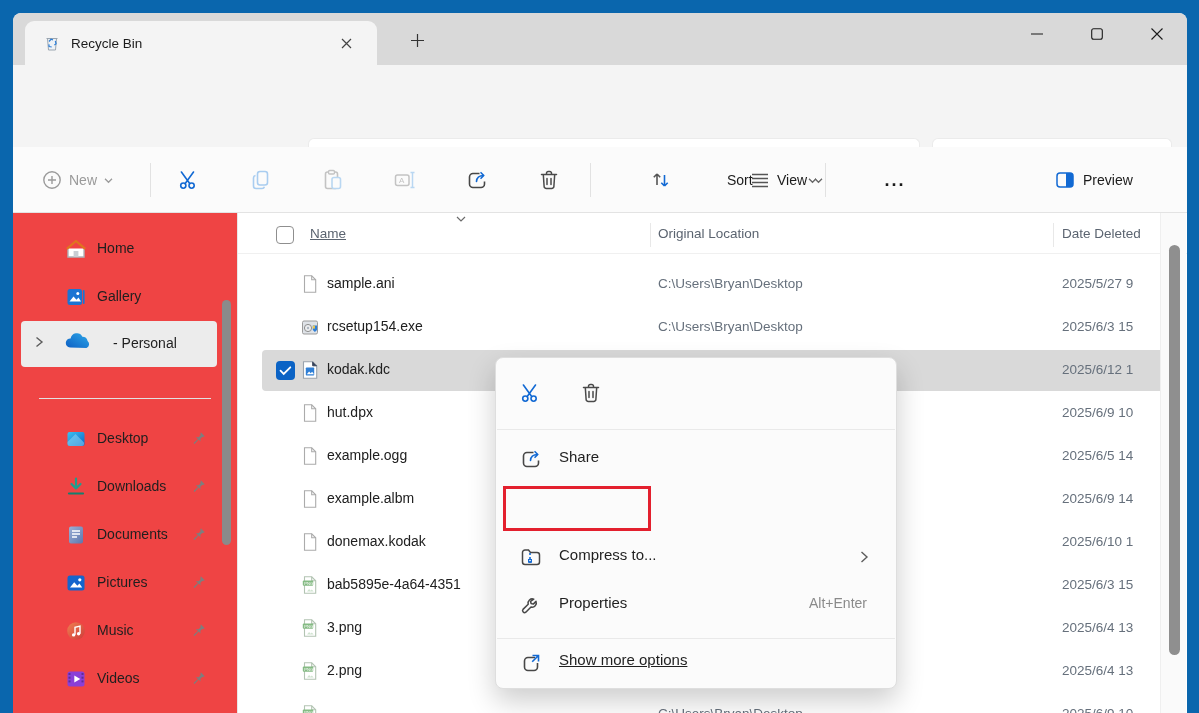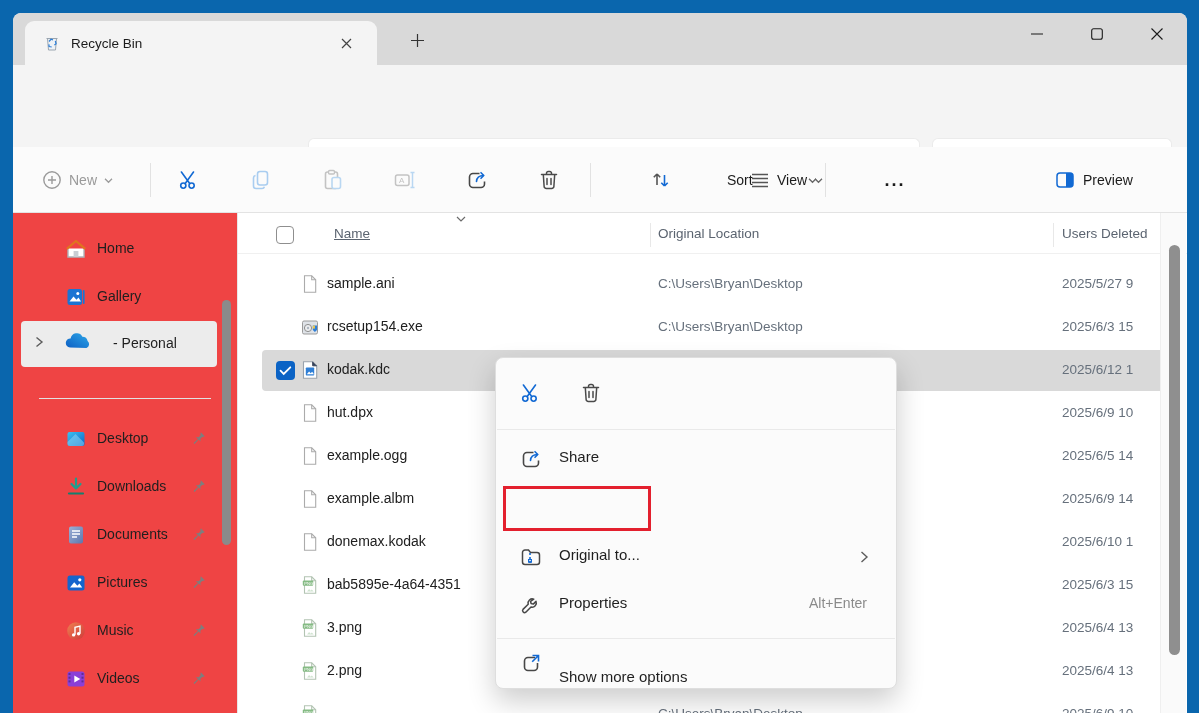--- a/index.html
+++ b/index.html
@@ -48,21 +48,21 @@
   .side-icon.big{left:42px;top:7px;width:28px;height:26px;}
   .side-label{position:absolute;left:76px;top:11px;font-size:14px;color:#1f1f1f;white-space:nowrap;}
   .side-label.shift{left:92px;}
   .side-pin{position:absolute;right:10px;top:11px;}
   .side-div{position:absolute;left:26px;width:172px;height:1px;background:#e1e1e1;}
   .side-scroll{position:absolute;left:209px;top:87px;width:9px;height:245px;background:#8a8a8a;border-radius:5px;}
 
   
   .filearea{position:absolute;left:225px;top:200px;right:0;bottom:0;background:#fff;overflow:hidden;}
   .hdr-check{position:absolute;left:38px;top:13px;width:18px;height:18px;border:1.5px solid #8f8f8f;border-radius:4px;background:#fff;}
-  .hdr-name{position:absolute;left:96px;top:13px;font-size:13.5px;color:#5b6470;text-decoration:underline;}
+  .hdr-name{position:absolute;left:72px;top:13px;font-size:13.5px;color:#5b6470;text-decoration:underline;}
   .hdr-loc{position:absolute;left:420px;top:13px;font-size:13.5px;color:#5b6470;}
   .hdr-date{position:absolute;left:824px;top:13px;font-size:13.5px;color:#5b6470;white-space:nowrap;}
   .hdr-sortchev{position:absolute;left:216px;top:-3px;}
   .col-sep{position:absolute;top:10px;width:1px;height:24px;background:#e8e8e8;}
   .hdr-underline{position:absolute;left:0;top:40px;right:0;height:1px;background:#f0f0f0;}
 
   .row{position:absolute;left:0;right:0;height:43px;}
   .row .rowbg{position:absolute;left:24px;right:22px;top:1px;bottom:1px;border-radius:4px;}
   .row.selected .rowbg{background:#d9d9d9;}
   .row-check{position:absolute;left:38px;top:12px;width:19px;height:19px;border-radius:4px;display:none;}
@@ -436,21 +436,21 @@
         <span class="hdr-check"></span>
         <span class="hdr-name">Name</span>
         <span class="hdr-sortchev">
           <svg width="14" height="10" viewBox="0 0 14 10">
               <path d="M3 3l4 4 4-4" fill="none" stroke="#6b6b6b" stroke-width="1.2"></path>
             </svg>
         </span>
         <span class="col-sep" style="left:412px;"></span>
         <span class="hdr-loc">Original Location</span>
         <span class="col-sep" style="left:815px;"></span>
-        <span class="hdr-date">Users Deleted</span>
+        <span class="hdr-date">Date Deleted</span>
         <div class="hdr-underline"></div>
       </div>
 
       <div>
           <div class="row" style="top: 50px;">
     <div class="rowbg"></div>
 
     <span class="ficon" data-icon="file">
       <svg class="i-file" width="20" height="20" viewBox="0 0 20 20">
                 <path d="M4.5 1.8h7.2l4 4v12.4H4.5z" fill="#fff" stroke="#ababab" stroke-width="1.1"></path>
@@ -661,21 +661,21 @@
 
 
       <div class="ctx-item" style="top:176px;">
         <span class="ctx-icon">
           <svg width="24" height="24" viewBox="0 0 24 24">
               <path d="M3.5 7.5v9.5a2.5 2.5 0 0 0 2.5 2.5h12a2.5 2.5 0 0 0 2.5-2.5v-7a2.5 2.5 0 0 0-2.5-2.5h-6.5l-2-2.5H6a2.5 2.5 0 0 0-2.5 2.5z" fill="none" stroke="#474747" stroke-width="1.5"></path>
               <path d="M11 8v11" stroke="#1269d3" stroke-width="1.6" stroke-dasharray="2 2"></path>
               <path d="M9.6 14.5h2.8v2.6h-2.8z" fill="none" stroke="#1269d3" stroke-width="1.2"></path>
             </svg>
         </span>
-        <span class="ctx-label">Original to...</span>
+        <span class="ctx-label">Compress to...</span>
         <span class="ctx-chev">
           <svg width="14" height="16" viewBox="0 0 14 16">
               <path d="M4.5 3L10 8l-5.5 5" fill="none" stroke="#5c5c5c" stroke-width="1.4"></path>
             </svg>
         </span>
       </div>
 
       <div class="ctx-item" style="top:224px;">
         <span class="ctx-icon">
           <svg width="24" height="24" viewBox="0 0 24 24">
@@ -688,20 +688,20 @@
 
       <div class="ctx-sep" style="top:280px;"></div>
 
       <div class="ctx-item" style="top:284px;height:42px;">
         <span class="ctx-icon" style="top:9px;">
           <svg width="24" height="24" viewBox="0 0 24 24">
               <path d="M16 6.5h-7A3.5 3.5 0 0 0 5.5 10v6A3.5 3.5 0 0 0 9 19.5h6a3.5 3.5 0 0 0 3.5-3.5v-4" fill="none" stroke="#474747" stroke-width="1.6"></path>
               <path d="M13.5 4.5h6v6M19.2 4.8l-6 6" fill="none" stroke="#1269d3" stroke-width="1.6"></path>
             </svg>
         </span>
-        <span class="ctx-label" style="top:26px;">Show more options</span>
+        <span class="ctx-label" style="top:9px;text-decoration:underline;">Show more options</span>
       </div>
     </div>
 
     <div class="redbox"></div>
 
   </div>
 </div>
 
 </body></html>

